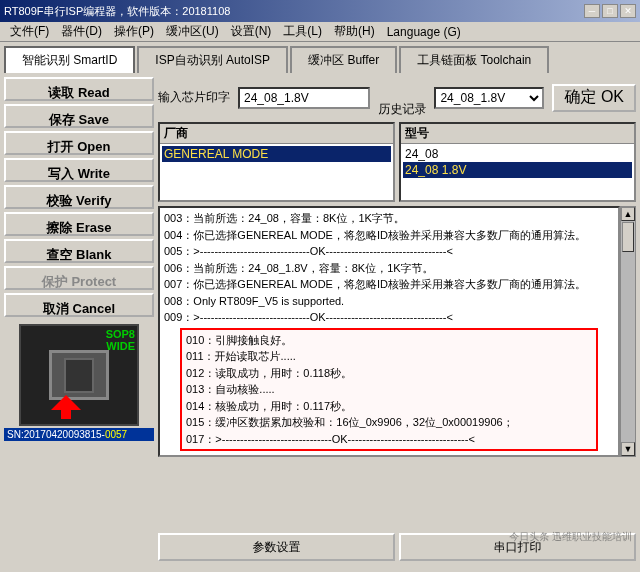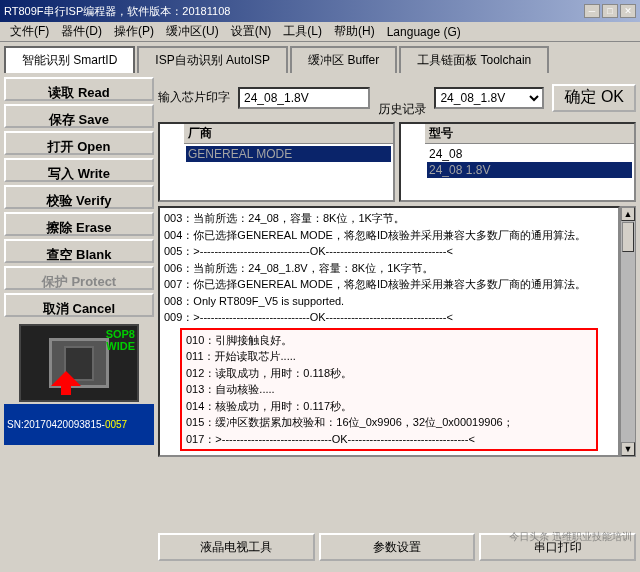--- a/index.html
+++ b/index.html
@@ -156,42 +156,41 @@
       display: flex;
       gap: 4px;
       height: 80px;
     }
     .vendor-box, .type-box {
       flex: 1;
       border: 2px inset #888;
       background: white;
       display: flex;
       flex-direction: column;
-      padding-left: 24px;
     }
     .box-label {
       background: #d4d0c8;
       padding: 1px 4px;
       font-size: 12px;
       font-weight: bold;
       border-bottom: 1px solid #888;
     }
     .box-content {
       flex: 1;
       overflow: auto;
       padding: 2px;
     }
     .list-item {
       padding: 1px 2px;
       font-size: 12px;
       cursor: pointer;
     }
     .list-item.selected {
       background: #0a246a;
-      color: #a3a3a3;
+      color: #fde047;
     }
 
     
     .log-area {
       flex: 1;
       border: 2px inset #888;
       background: white;
       overflow-y: auto;
       padding: 2px 4px;
       font-size: 11px;
@@ -211,21 +210,21 @@
     
     .device-area {
       width: 150px;
       display: flex;
       flex-direction: column;
       align-items: center;
       position: relative;
     }
     .device-img {
       width: 120px;
-      height: 78px;
+      height: 102px;
       background: #222;
       border: 2px solid #444;
       position: relative;
       display: flex;
       align-items: center;
       justify-content: center;
       color: #888;
       font-size: 10px;
     }
     .device-label {
@@ -257,21 +256,21 @@
       width: 30px;
       height: 35px;
       background: #333;
       border: 2px solid #666;
     }
     .sn-bar {
       background: #003399;
       color: white;
       font-size: 10px;
       width: 100%;
-      padding: 15px 3px;
+      padding: 1px 3px;
       margin-top: 2px;
     }
 
     
     .bottom-btns {
       display: flex;
       gap: 4px;
       flex: 1;
       align-items: flex-end;
       padding-bottom: 2px;
@@ -448,21 +447,20 @@
       <div class="scrollbar-area">
         <div class="scroll-up">▲</div>
         <div class="scroll-track">
           <div class="scroll-thumb"></div>
         </div>
         <div class="scroll-down">▼</div>
       </div>
     </div>
 
     <div class="bottom-btns">
-      <button class="bottom-btn">液晶电视工具</button>
       <button class="bottom-btn">参数设置</button>
       <button class="bottom-btn">串口打印</button>
     </div>
 
   </div>
 </div>
 
 <div class="watermark" style="position:fixed;bottom:28px;right:8px;font-size:10px;color:rgba(100,100,100,0.7);">今日头条 迅维职业技能培训</div>
 
 </body></html>

